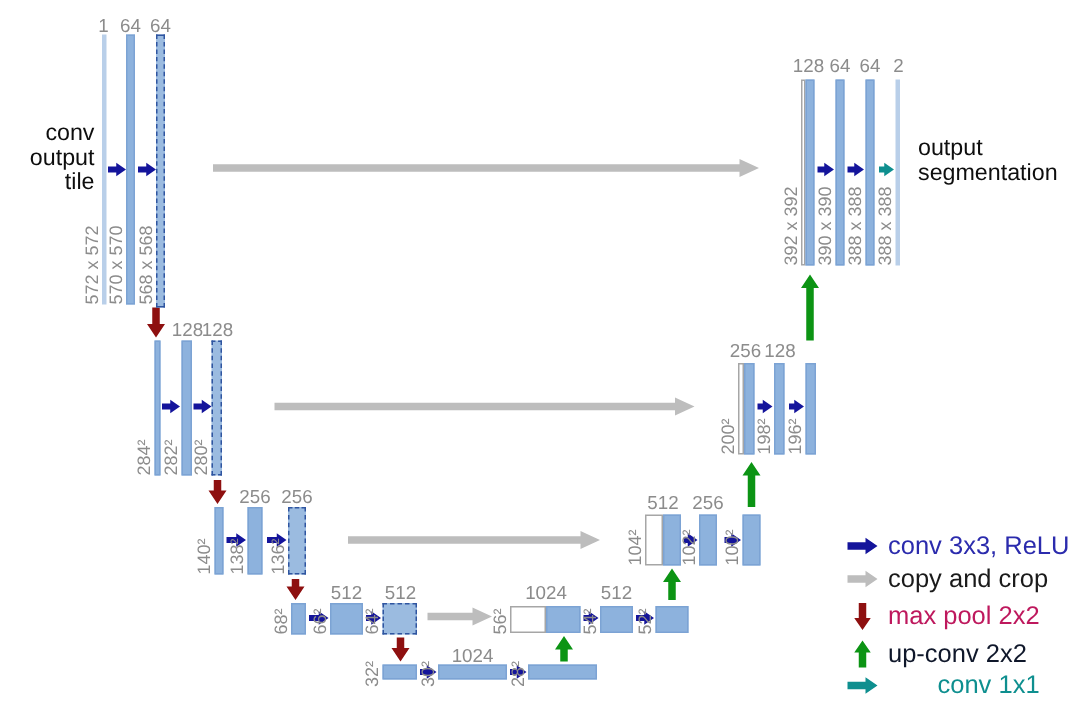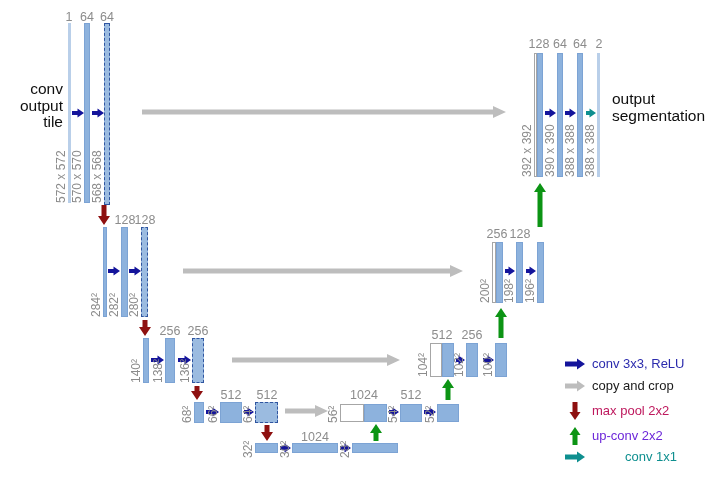--- a/index.html
+++ b/index.html
@@ -19,21 +19,21 @@
   .size-label{
     position:absolute;transform-origin:0 0;transform:rotate(-90deg);
     font-size:12px;color:#8C8C8C;white-space:nowrap;line-height:13px;
   }
   .anno{position:absolute;font-size:15.5px;color:#0e0e0e;line-height:16.5px;}
   #anno-input{left:2px;top:81px;width:61px;text-align:right;}
   #anno-output{left:612px;top:91px;text-align:left;}
   #arrows{position:absolute;left:0;top:0;}
   .legend-row{position:absolute;display:flex;align-items:center;height:20px;}
   .legend-row svg{display:block;margin-right:5px;}
-  .legend-row span{font-size:13px;white-space:nowrap;line-height:18px;}
+  .legend-row span{font-size:17px;white-space:nowrap;line-height:18px;}
 </style>
 </head>
 <body>
 
 <div id="stage">
   <svg id="arrows" width="728" height="485" viewBox="0 0 728 485">
       <polygon points="72,111 77.5,111 77.5,108.5 84,113 77.5,117.5 77.5,115 72,115" fill="#14149B"></polygon>
       <polygon points="92,111 97.5,111 97.5,108.5 104,113 97.5,117.5 97.5,115 92,115" fill="#14149B"></polygon>
       <polygon points="108,269 113.5,269 113.5,266.5 120,271 113.5,275.5 113.5,273 108,273" fill="#14149B"></polygon>
       <polygon points="129,269 134.5,269 134.5,266.5 141,271 134.5,275.5 134.5,273 129,273" fill="#14149B"></polygon>
@@ -177,21 +177,21 @@
       <div class="legend-row" style="left: 563px; top: 401px;">
         <svg width="24" height="20" viewBox="0 0 24 20">
           <polygon points="9.5,1 9.5,11 6.5,11 12,19 17.5,11 14.5,11 14.5,1" fill="#8E1010"></polygon>
         </svg>
         <span style="color: #be185d;">max pool 2x2</span>
       </div>
       <div class="legend-row" style="left: 563px; top: 426px;">
         <svg width="24" height="20" viewBox="0 0 24 20">
           <polygon points="9.5,19 9.5,9 6.5,9 12,1 17.5,9 14.5,9 14.5,19" fill="#0C9414"></polygon>
         </svg>
-        <span style="color: #6d28d9; text-align: center;">up-conv 2x2</span>
+        <span style="color: #0f172a; text-align: center;">up-conv 2x2</span>
       </div>
       <div class="legend-row" style="left: 563px; top: 447px; gap: 33px;">
         <svg width="24" height="20" viewBox="0 0 24 20">
           <polygon points="2,7.5 14,7.5 14,4.5 22,10 14,15.5 14,12.5 2,12.5" fill="#0E8F8F"></polygon>
         </svg>
         <span style="color: rgb(14, 143, 143);">conv 1x1</span>
       </div>
     </div>
 </div>
 

